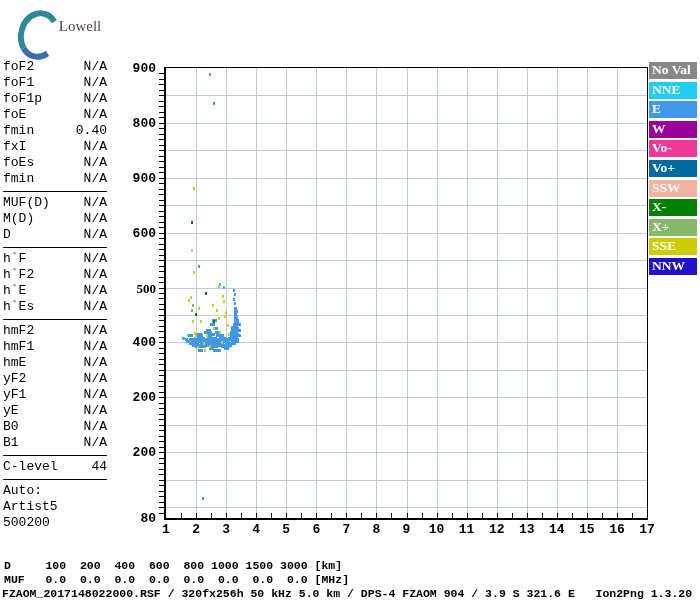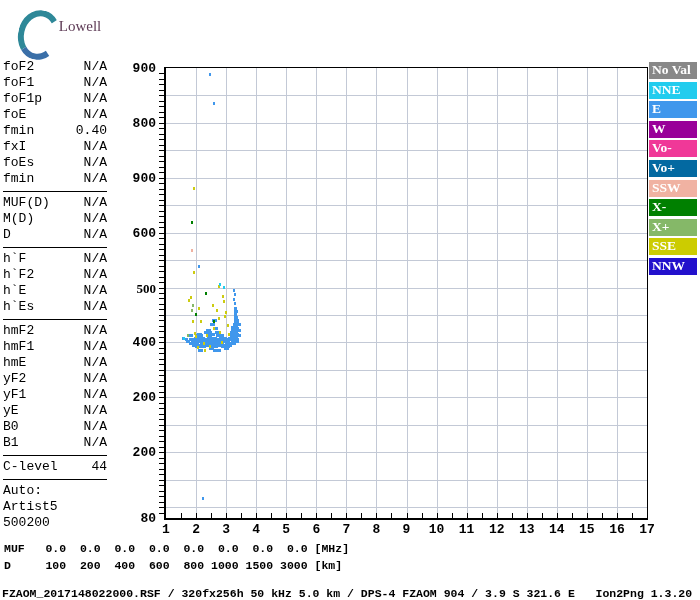--- a/index.html
+++ b/index.html
@@ -41,21 +41,21 @@
 
   
   .legend{position:absolute;left:649px;top:62px;width:48px;}
   .litem{height:17px;line-height:17px;margin-bottom:2.6px;padding-left:3px;
          color:#fff;font:bold 13.5px "Liberation Serif",serif;white-space:nowrap;overflow:hidden;}
 
   
   .brow{position:absolute;left:4px;margin:0;white-space:pre;
         font:bold 11.5px/14px "Liberation Mono",monospace;}
   #drow{top:559px;}
-  #mufrow{top:542px;}
+  #mufrow{top:573px;}
   #footrow{left:2px;top:587px;}
 </style>
 </head>
 <body>
 
 <div id="app">
 
   <div class="logo">
     <div class="logo-arc"></div>
     <div class="logo-lowell">Lowell</div>

